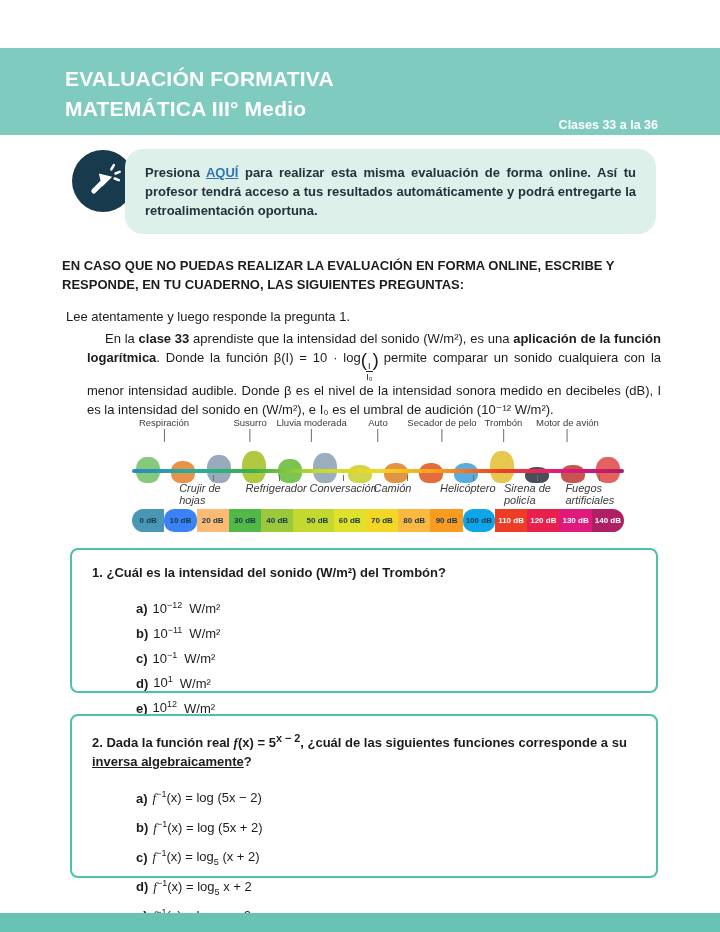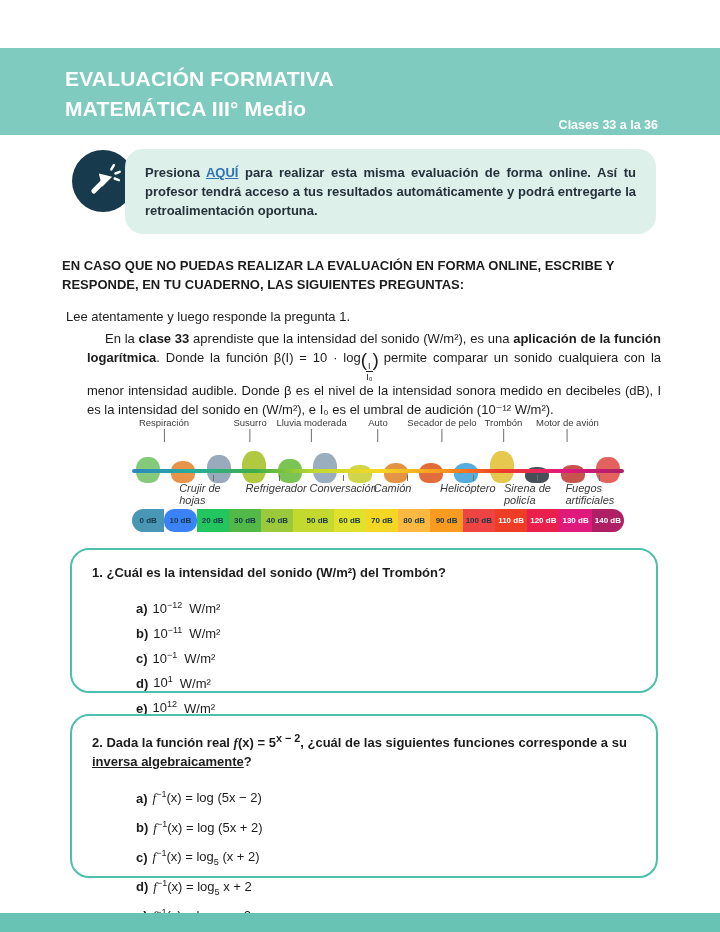--- a/index.html
+++ b/index.html
@@ -46,21 +46,21 @@
   .botlabel{position:absolute;top:58px;transform:translateX(-50%);text-align:left;font-size:11px;
             color:#3a3a3a;width:68px;line-height:1.1;font-style:italic;}
   .botlabel .ticku{display:block;margin:0 auto 1px auto;width:1px;height:6px;background:#6d6d6d;}
   .dbbar{position:absolute;top:92px;left:0;width:100%;height:23px;border-radius:12px;overflow:hidden;
          display:flex;}
   .dbseg{flex:1;display:flex;align-items:center;justify-content:center;font-size:8px;font-weight:700;
          white-space:nowrap;}
 
   
   .qbox{position:absolute;left:70px;width:588px;box-sizing:border-box;border:2px solid #4cbfad;
-        border-radius:19px;background:#ffffff;padding:13px 20px 12px 20px;}
+        border-radius:8px;background:#ffffff;padding:13px 20px 12px 20px;}
   .q1{top:548px;height:145px;}
   .q2{top:714px;height:164px;}
   .qtitle{font-size:13px;font-weight:700;line-height:19px;}
   .opts{margin:13px 0 0 44px;}
   .opt{font-size:13px;line-height:20.5px;}
   .opt b{margin-right:5px;}
   .opt sup{font-size:9px;}
   .opt sub{font-size:9px;}
   .opt .opt-unit{margin-left:7px;}
   .fvar{font-family:"Liberation Serif","DejaVu Serif",serif;font-style:italic;}
@@ -221,21 +221,21 @@
     <div class="dbbar">
 
         <div class="dbseg" style="background: rgb(74, 150, 181); color: rgb(23, 56, 74);">
           <span>0 dB</span>
         </div>
 
         <div class="dbseg" style="background: #3b82f6; color: rgb(23, 56, 74); border-radius: 10px;">
           <span>10 dB</span>
         </div>
 
-        <div class="dbseg" style="background: #22c55e; color: rgb(23, 56, 74);">
+        <div class="dbseg" style="background: #fdba74; color: rgb(23, 56, 74);">
           <span>20 dB</span>
         </div>
 
         <div class="dbseg" style="background: rgb(82, 185, 73); color: rgb(23, 56, 74);">
           <span>30 dB</span>
         </div>
 
         <div class="dbseg" style="background: rgb(156, 200, 60); color: rgb(23, 56, 74);">
           <span>40 dB</span>
         </div>
@@ -253,21 +253,21 @@
         </div>
 
         <div class="dbseg" style="background: rgb(251, 185, 66); color: rgb(23, 56, 74);">
           <span>80 dB</span>
         </div>
 
         <div class="dbseg" style="background: rgb(248, 155, 32); color: rgb(23, 56, 74);">
           <span>90 dB</span>
         </div>
 
-        <div class="dbseg" style="background: #ef4444; color: rgb(23, 56, 74);">
+        <div class="dbseg" style="background: #0ea5e9; color: rgb(23, 56, 74); border-radius: 10px;">
           <span>100 dB</span>
         </div>
 
         <div class="dbseg" style="background: rgb(238, 61, 37); color: rgb(255, 255, 255);">
           <span>110 dB</span>
         </div>
 
         <div class="dbseg" style="background: rgb(233, 32, 76); color: rgb(255, 255, 255);">
           <span>120 dB</span>
         </div>

